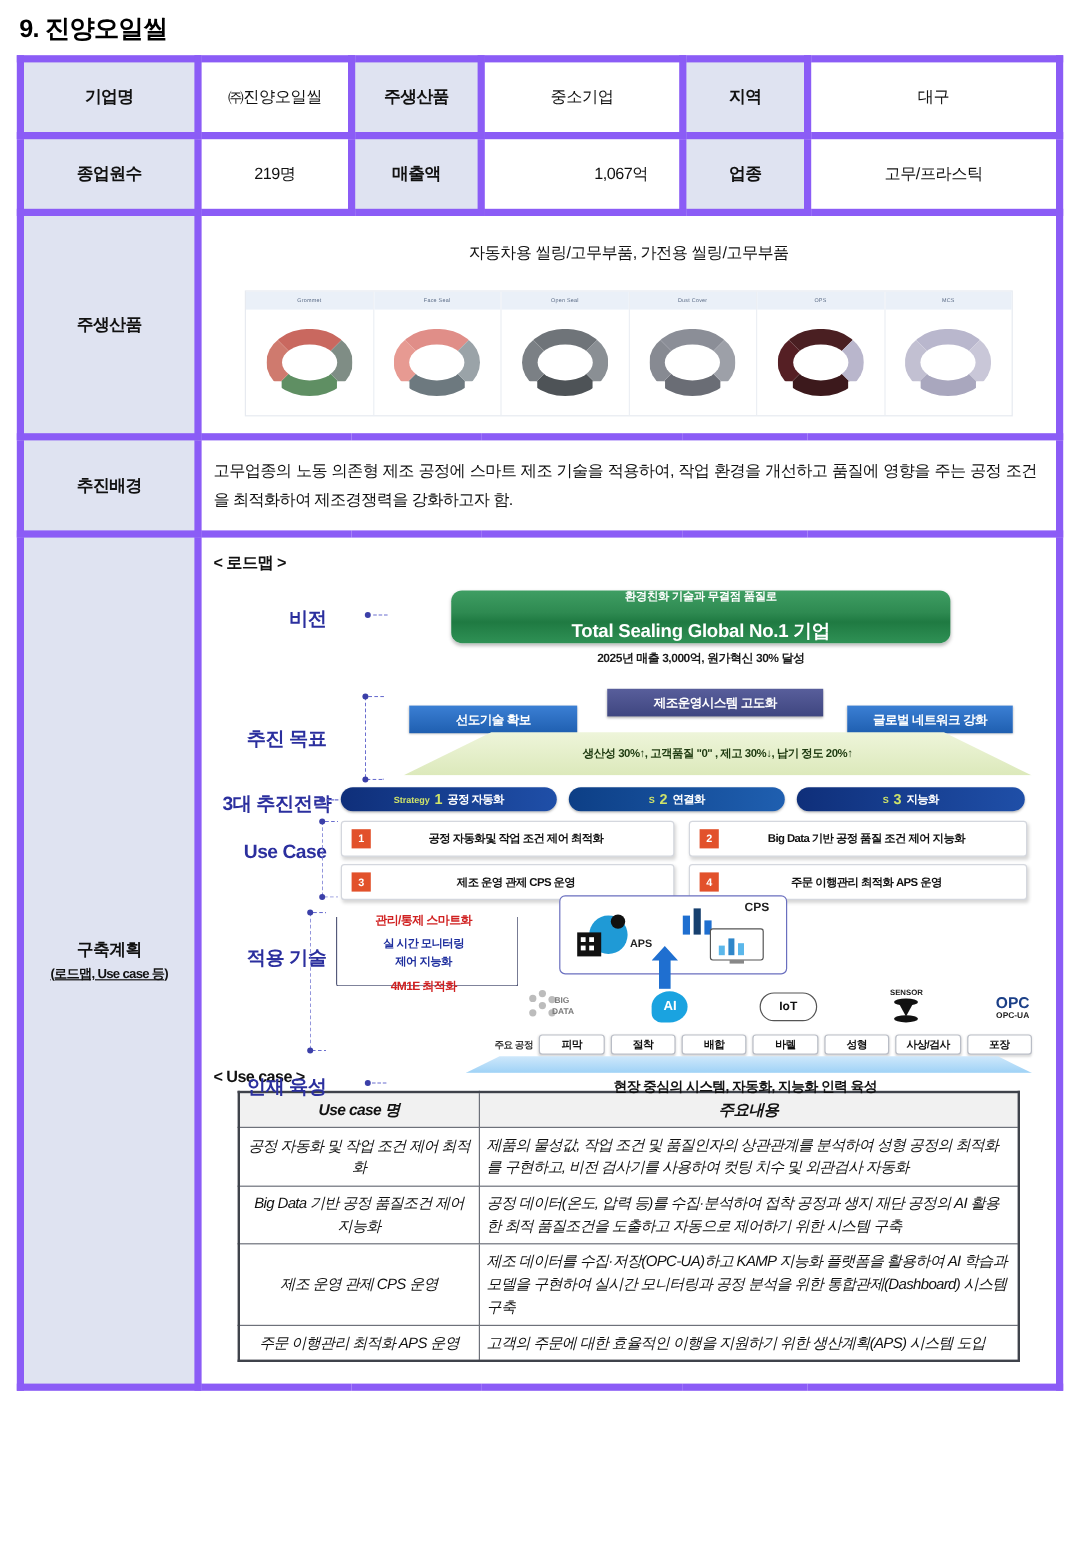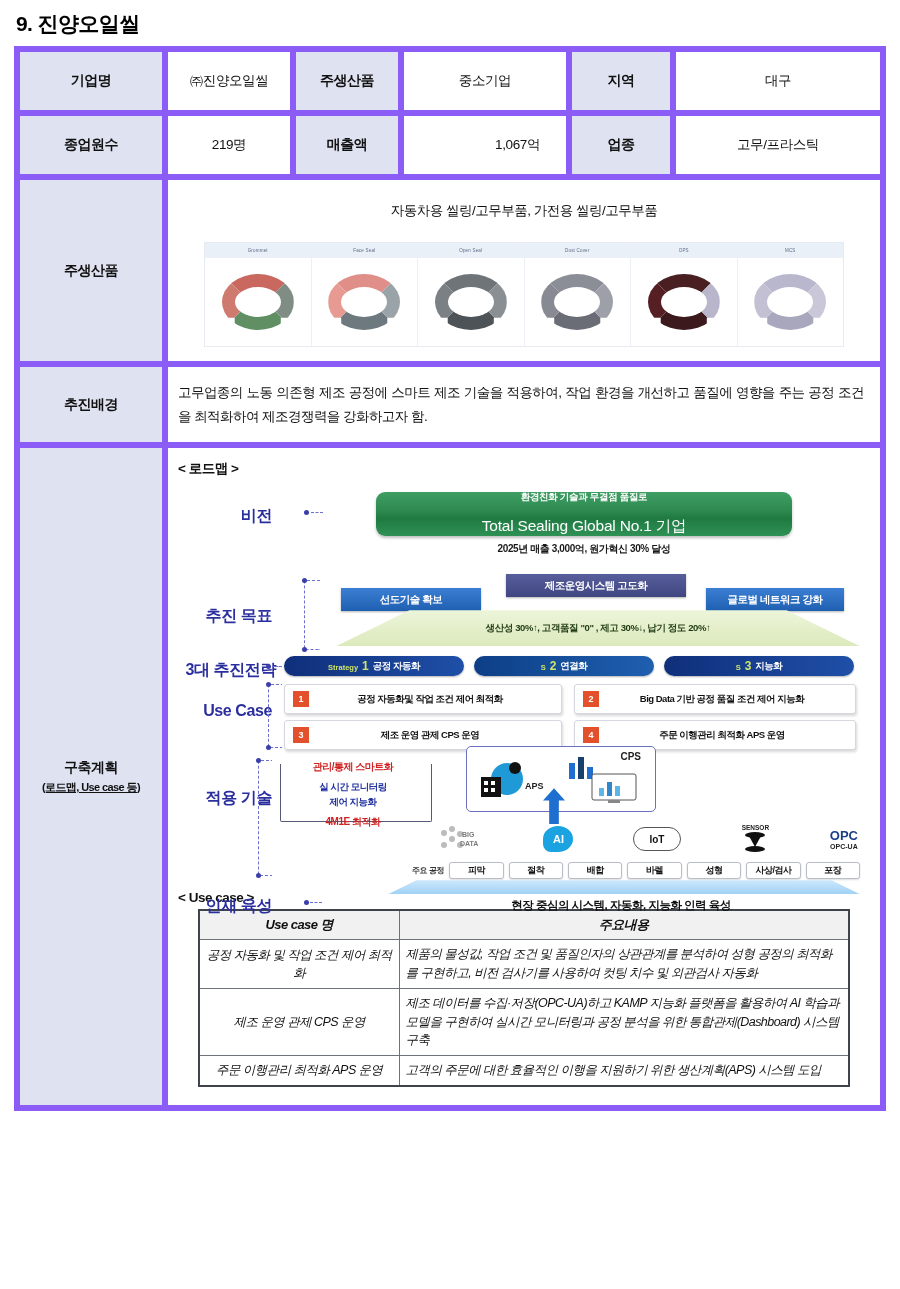--- a/index.html
+++ b/index.html
@@ -98,21 +98,21 @@
   .rm-dashline { position:absolute; border-top: 1.2px dashed #6b6fcf; }
 
   .vision-bar {
     position: absolute; left: 200px; top: 4px; width: 416px; height: 44px;
     border-radius: 9px; color: #fff; text-align: center;
     background: linear-gradient(180deg,#3f9e63 0%, #2e8a51 42%, #1f7a42 60%, #2f9155 100%);
     box-shadow: 0 2px 3px rgba(0,0,0,.25);
     display: flex; flex-direction: column; align-items: center; justify-content: center;
   }
   .vision-sm { font-size: 9.5px; font-weight: bold; letter-spacing: -0.3px; }
-  .vision-lg { font-size: 15.5px; font-weight: normal; letter-spacing: -0.2px; margin-top: 12px; }
+  .vision-lg { font-size: 15.5px; font-weight: bold; letter-spacing: -0.2px; margin-top: 12px; }
   .vision-note {
     position: absolute; left: 200px; top: 54px; width: 416px; text-align: center;
     font-size: 10px; font-weight: bold; letter-spacing: -0.4px; color: #1a1a1a;
   }
 
   .goal-box {
     position: absolute; height: 23px; color: #fff; font-weight: bold;
     font-size: 10.5px; letter-spacing: -0.5px;
     display: flex; align-items: center; justify-content: center;
     box-shadow: 0 1px 2px rgba(0,0,0,.3);
@@ -498,20 +498,24 @@
                 <th style="width:200px">Use case 명</th>
                 <th>주요내용</th>
               </tr>
             </thead>
             <tbody>
               <tr>
                 <td class="name">공정 자동화 및 작업 조건 제어 최적화</td>
                 <td class="desc">제품의 물성값, 작업 조건 및 품질인자의 상관관계를 분석하여 성형 공정의 최적화를 구현하고, 비전 검사기를 사용하여 컷팅 치수 및 외관검사 자동화</td>
               </tr>
               <tr>
+                <td class="name">Big Data 기반 공정 품질조건 제어 지능화</td>
+                <td class="desc">공정 데이터(온도, 압력 등)를 수집·분석하여 접착 공정과 생지 재단 공정의 AI 활용한 최적 품질조건을 도출하고 자동으로 제어하기 위한 시스템 구축</td>
+              </tr>
+              <tr>
                 <td class="name">제조 운영 관제 CPS 운영</td>
                 <td class="desc">제조 데이터를 수집·저장(OPC-UA)하고 KAMP 지능화 플랫폼을 활용하여 AI 학습과 모델을 구현하여 실시간 모니터링과 공정 분석을 위한 통합관제(Dashboard) 시스템 구축</td>
               </tr>
               <tr>
                 <td class="name">주문 이행관리 최적화 APS 운영</td>
                 <td class="desc">고객의 주문에 대한 효율적인 이행을 지원하기 위한 생산계획(APS) 시스템 도입</td>
               </tr>
             </tbody>
           </table>
 

